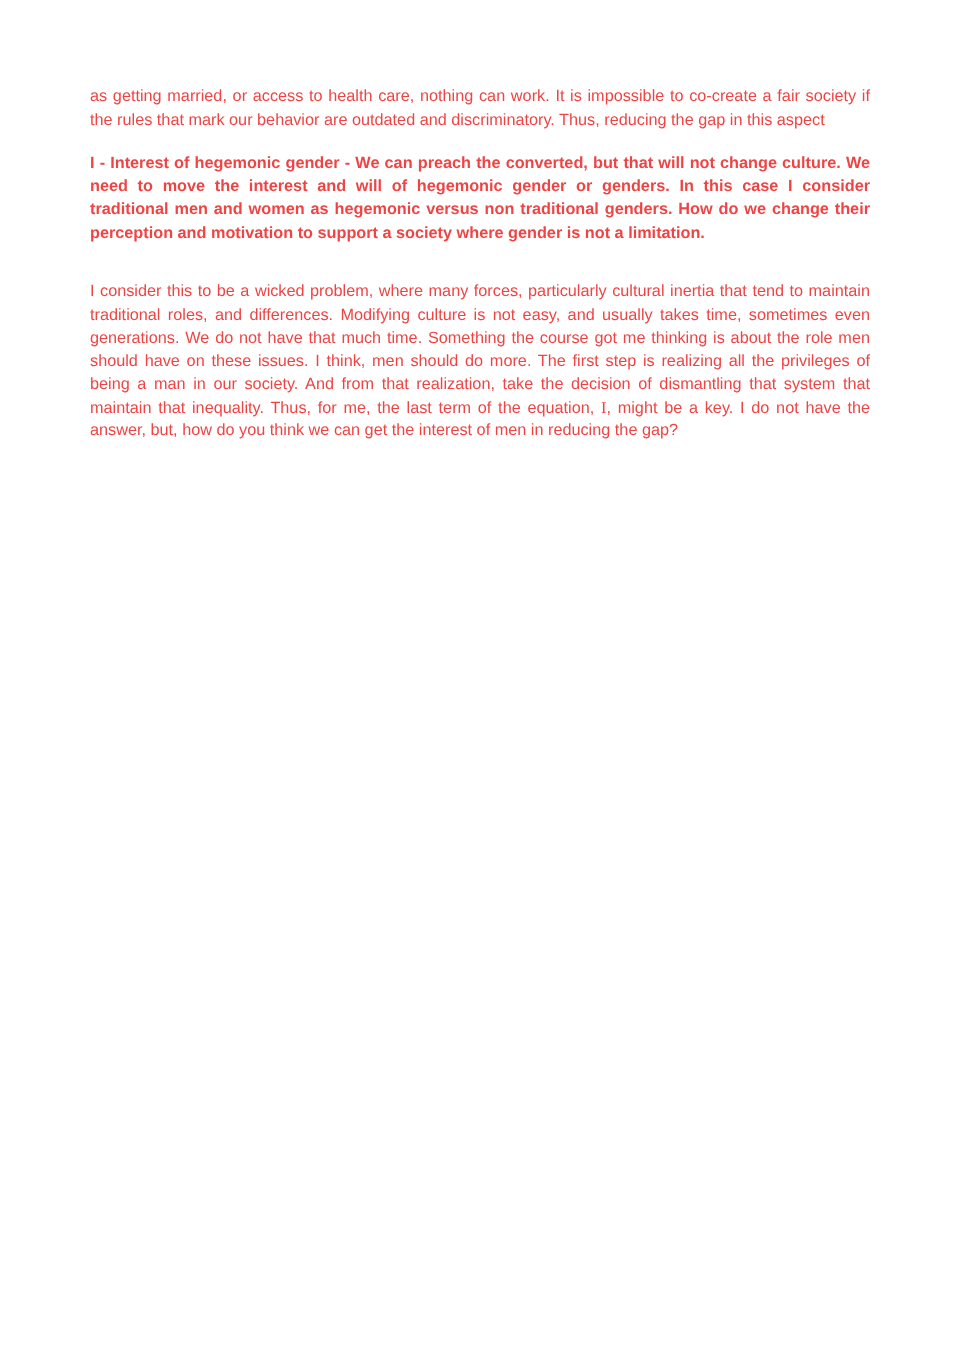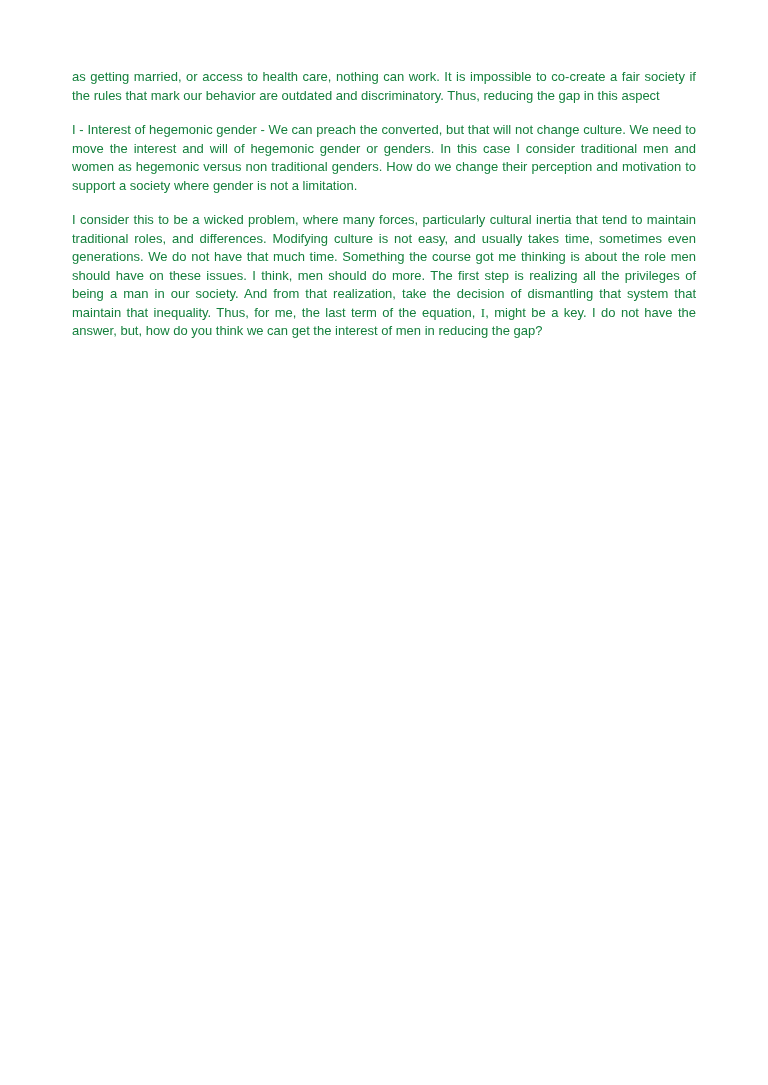--- a/index.html
+++ b/index.html
@@ -19,31 +19,32 @@
     background: #ffffff;
   }
   .text-block {
     position: absolute;
     left: 72px;
     top: 68px;
     width: 624px;
     font-family: "Liberation Sans", sans-serif;
     font-size: 13px;
     line-height: 18.5px;
-    color: #15803d;
+    color: #ef4444;
     text-align: justify;
     text-align-last: left;
     -webkit-font-smoothing: antialiased;
   }
   .para {
     margin: 0 0 16px 0;
     padding: 0;
   }
   .para.gap-large {
-    margin-bottom: 16px;
+    margin-bottom: 29px;
+    font-weight: bold;
   }
   .para.last {
     margin-bottom: 0;
   }
   .serif-var {
     font-family: "Liberation Serif", "DejaVu Serif", serif;
   }
 </style>
 </head>
 <body>

